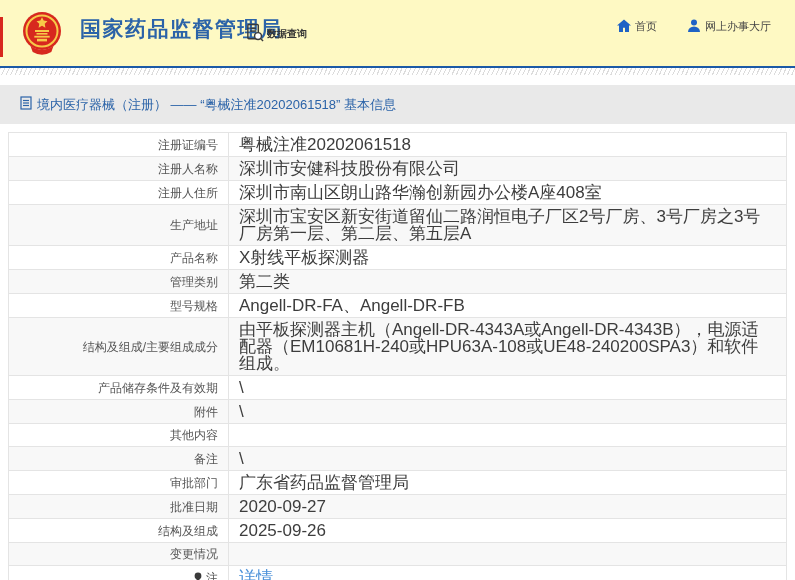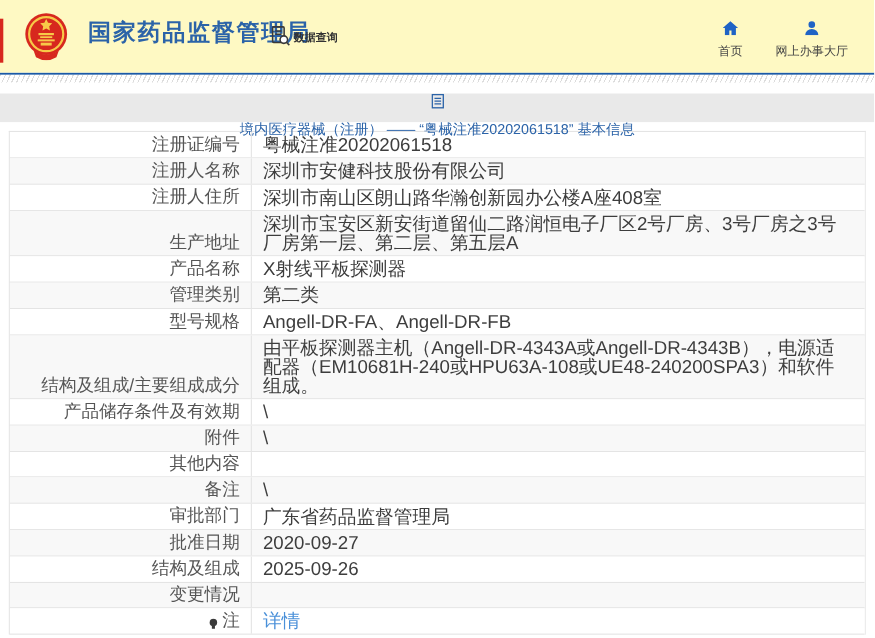--- a/index.html
+++ b/index.html
@@ -11,36 +11,36 @@
   
   .hdr { position:relative; height:66px; background:#fef9c3; }
   .red-strip { position:absolute; left:0; top:17px; width:3px; height:40px; background:var(--emblem-red,#d7281e); }
   .emblem { position:absolute; left:22px; top:11px; width:40px; height:44px; }
   .brand { position:absolute; left:80px; top:15px; }
   .brand-cn { font-size:21px; font-weight:bold; color:var(--brand-blue,#2b63a8); letter-spacing:1.5px; white-space:nowrap; }
   .brand-en { font-size:10px; color:var(--brand-blue,#2b63a8); margin-top:4px; white-space:nowrap; }
   .query-nav { position:absolute; left:245px; top:23px; display:flex; align-items:center; gap:3px;
     font-size:10px; font-weight:600; color:var(--dark-text,#333); cursor:pointer; }
   .right-nav { position:absolute; right:24px; top:19px; display:flex; gap:30px; }
-  .nav-item { display:flex; flex-direction:column; align-items:center; gap:4px;
+  .nav-item { display:flex; flex-direction:row; align-items:center; gap:4px;
     font-size:11px; color:#444; cursor:pointer; white-space:nowrap; }
   
   .blue-line { height:2px; background:var(--divider-blue,#1b5aa7); }
   .hatch { height:7px;
     background:repeating-linear-gradient(115deg,#dcdcdc 0,#dcdcdc 1px,#ffffff 1px,#ffffff 4px); }
   
-  .title-bar { margin-top:10px; height:26px; background:var(--titlebar-bg,#e9e9e9);
-    display:flex; align-items:center; gap:5px; padding:0 20px;flex-direction:column; }
+  .title-bar { margin-top:10px; height:39px; background:var(--titlebar-bg,#e9e9e9);
+    display:flex; align-items:center; gap:5px; padding:0 20px; }
   .title-text { font-size:13px; color:var(--brand-blue,#2b63a8); }
   
   .table { margin:8px 8px 0 8px; border:1px solid var(--border,#e4e4e4); border-bottom:none; }
   .trow { display:flex; align-items:stretch; border-bottom:1px solid var(--border,#e4e4e4); background:#fff; }
   .trow:nth-child(even) { background:var(--row-alt-bg,#f8f8f8); }
-  .tlabel { width:220px; flex:none; display:flex; align-items:flex-end; justify-content:flex-end;
-    gap:3px; padding:3px 10px 3px 0; color:var(--label-text,#555); font-size:16px; line-height:16px;
+  .tlabel { width:220px; flex:none; display:flex; align-items:center; justify-content:flex-end;
+    gap:3px; padding:3px 10px 3px 0; color:var(--label-text,#555); font-size:12px; line-height:16px;
     border-right:1px solid var(--border,#e4e4e4); text-align:right; min-height:16px; }
   .tvalue { flex:1; display:flex; align-items:center; padding:3px 12px 3px 10px;
     font-size:17px; line-height:17px; color:var(--value-text,#3d3d3d); }
   .link { color:var(--link-blue,#4a90d9); cursor:pointer; }
   .bulb svg { display:block; }
 </style>
 </head>
 <body>
 
 <div class="page">

